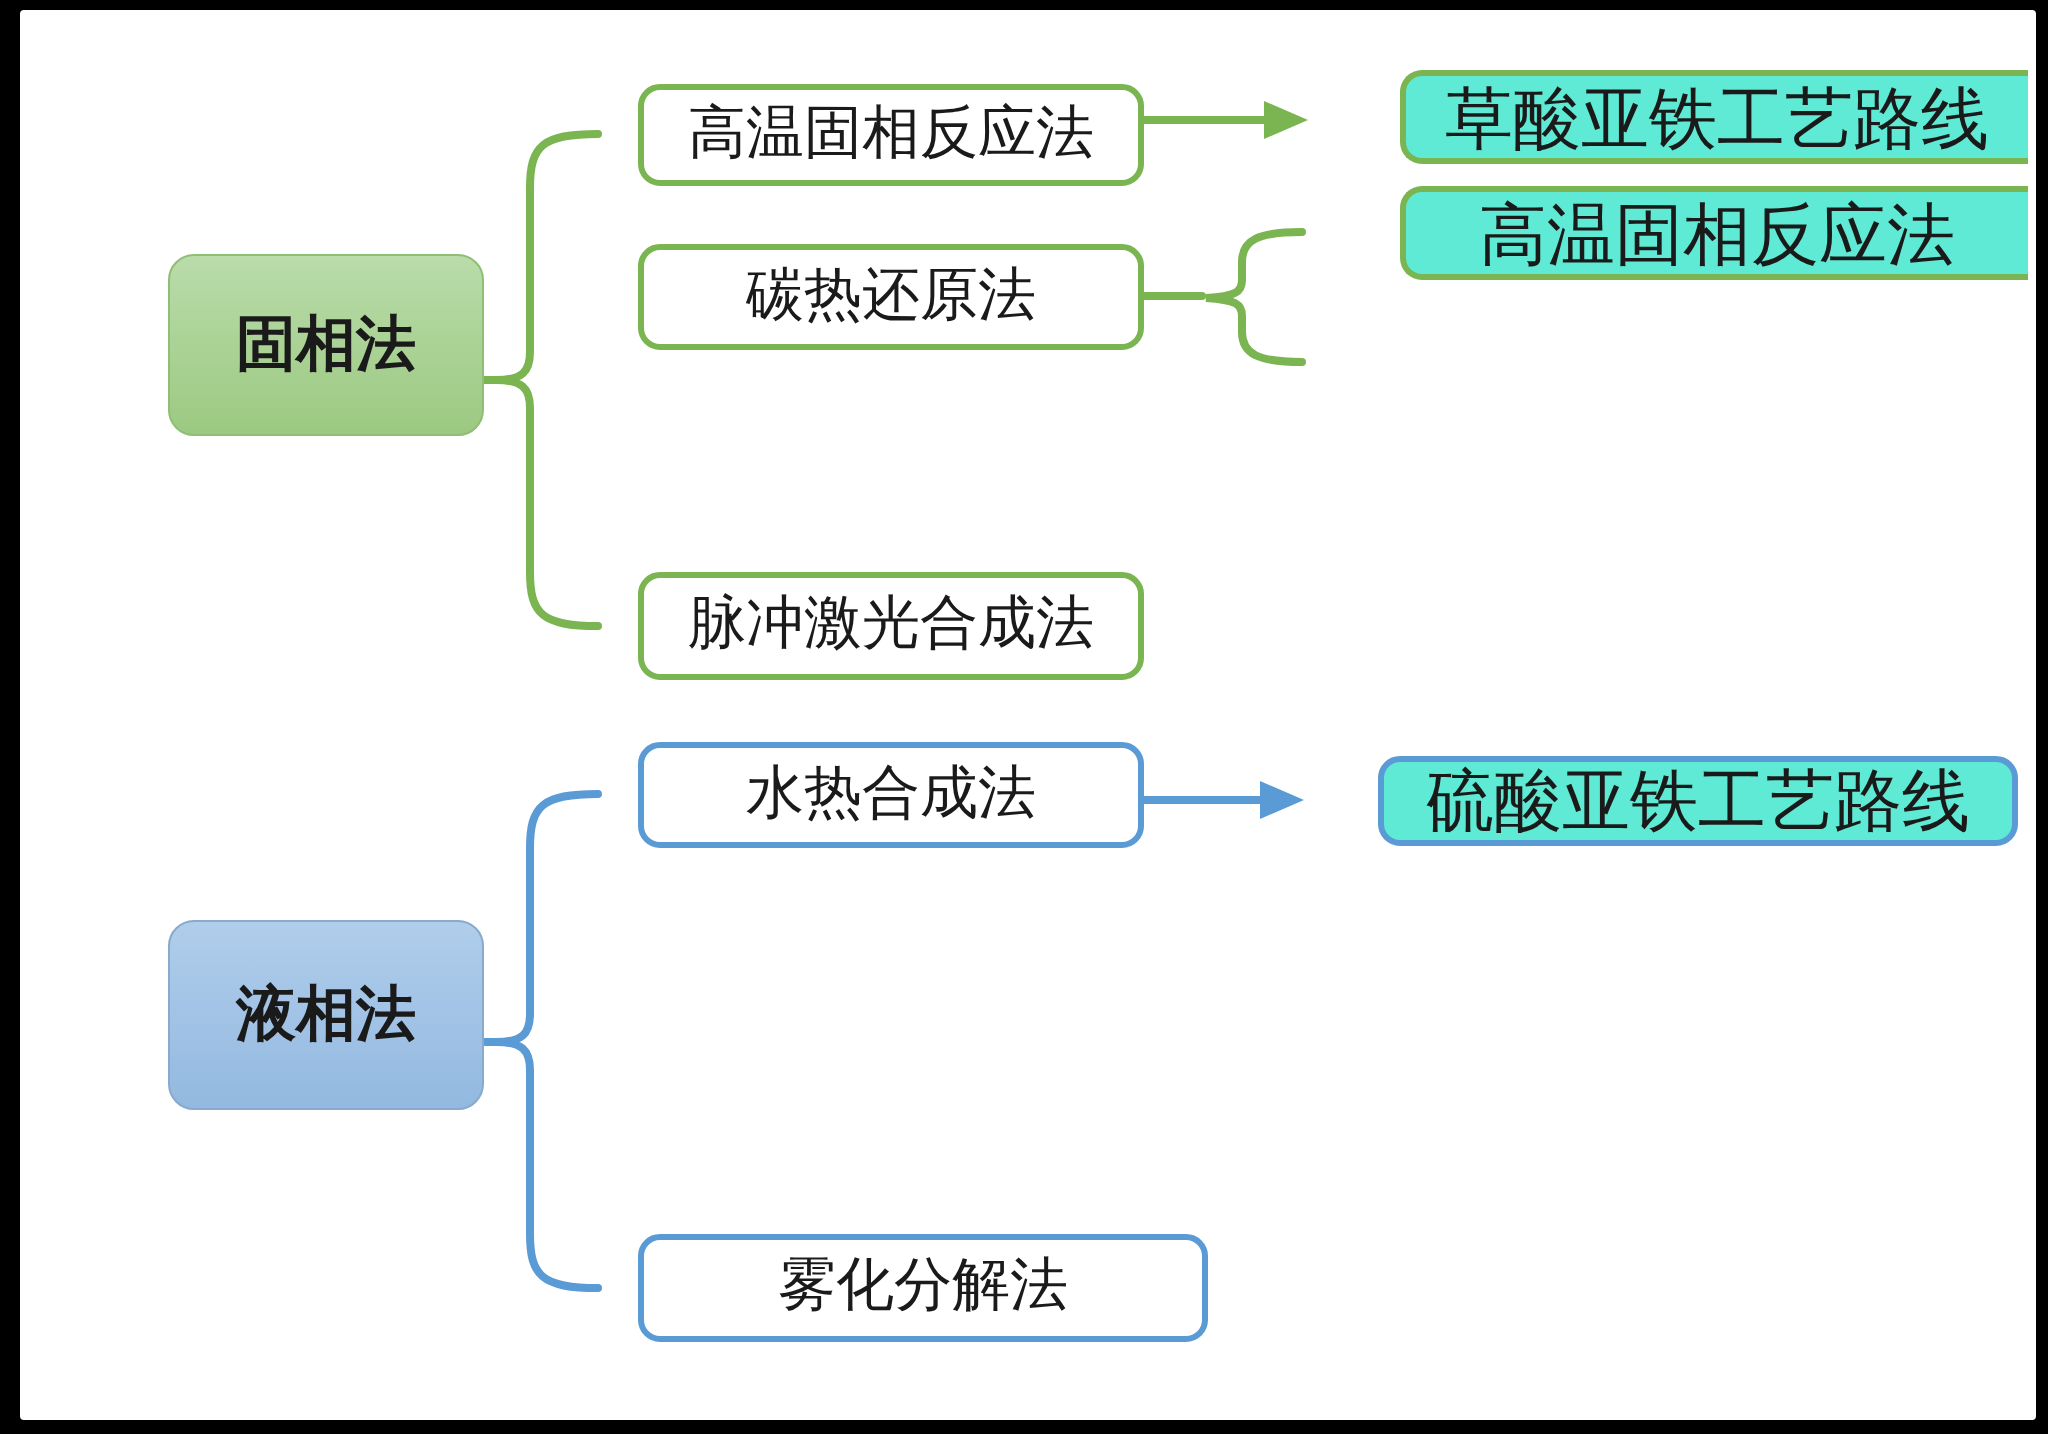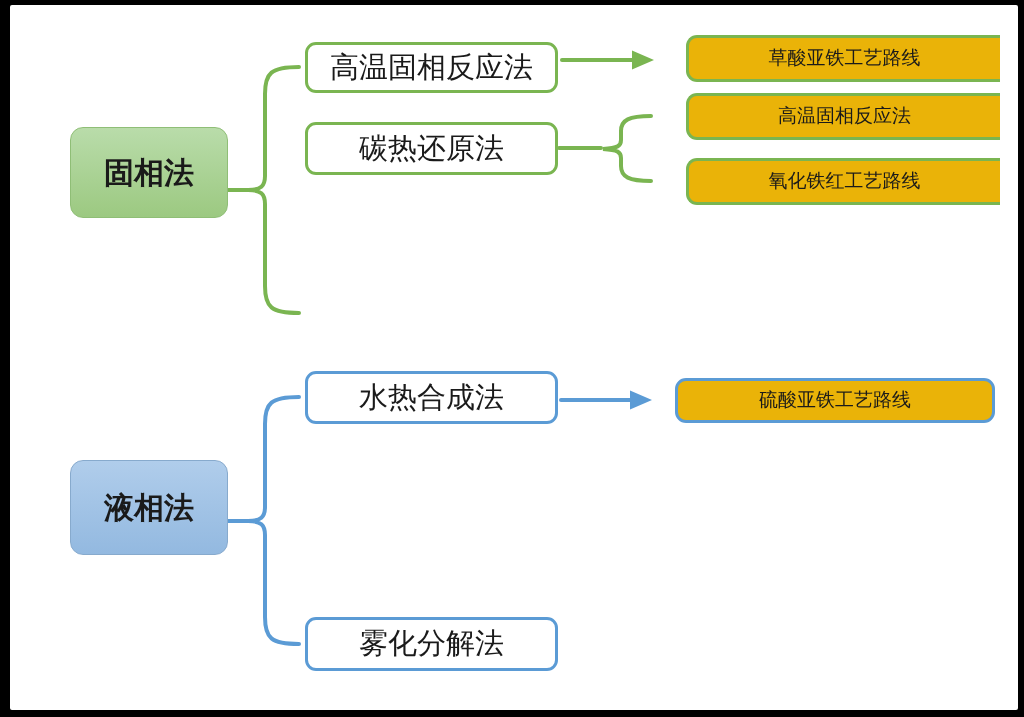--- a/index.html
+++ b/index.html
@@ -14,38 +14,38 @@
     background:var(--canvas,#fff);border-radius:2px;overflow:hidden;
   }
   .connectors{position:absolute;left:0;top:0;width:1008px;height:705px;}
   .stroke-green{stroke:var(--green-line,#7ab551);fill:none;stroke-width:4;stroke-linecap:round;}
   .stroke-blue{stroke:var(--blue-line,#5b9bd5);fill:none;stroke-width:4;stroke-linecap:round;}
   .head-green{fill:var(--green-line,#7ab551);stroke:none;}
   .head-blue{fill:var(--blue-line,#5b9bd5);stroke:none;}
   .node{
     position:absolute;display:flex;align-items:center;justify-content:center;
     box-sizing:border-box;color:var(--text,#1a1a1a);
-    text-align:center;line-height:1.1;white-space:nowrap;
+    text-align:center;line-height:1.1;white-space:nowrap;margin-left:14px;
   }
   .root{
     border-radius:13px;font-weight:bold;font-size:30px;
   }
   .root.green{
     background:linear-gradient(180deg,var(--green-fill-top,#b9dcaa),var(--green-fill-bottom,#9cc981));
     border:1.5px solid var(--green-root-border,#8fbe76);
   }
   .root.blue{
     background:linear-gradient(180deg,var(--blue-fill-top,#b0cdeb),var(--blue-fill-bottom,#93b9e0));
     border:1.5px solid var(--blue-root-border,#87aacd);
     text-align:center;
   }
   .method{background:#fff;border-radius:11px;font-size:29px;}
   .method.green{border:3px solid var(--green-line,#7ab551);}
   .method.blue{border:3px solid var(--blue-line,#5b9bd5);justify-content:center;}
-  .route{background:#eab308;font-size:19px;}
+  .route{background:#5eead4;font-size:34px;align-items:flex-end;}
   .route.green{
     border:3px solid var(--green-line,#7ab551);
     border-right:none;border-radius:11px 0 0 11px;
   }
   .route.blue{border:3px solid var(--blue-line,#5b9bd5);border-radius:11px;}
 </style>
 </head>
 <body>
 
 <div class="canvas">
@@ -74,35 +74,35 @@
   <div class="node root blue" style="left:60px;top:455px;width:158px;height:95px">
     <span>液相法</span>
   </div>
 
   <div class="node method green" style="left:295px;top:37px;width:253px;height:51px">
     <span>高温固相反应法</span>
   </div>
   <div class="node method green" style="left:295px;top:117px;width:253px;height:53px">
     <span>碳热还原法</span>
   </div>
+  <div class="node method green" style="left:295px;top:281px;width:253px;height:54px">
+    <span>脉冲激光合成法</span>
+  </div>
 
   <div class="node route green" style="left:676px;top:30px;width:314px;height:47px">
     <span>草酸亚铁工艺路线</span>
   </div>
   <div class="node route green" style="left:676px;top:88px;width:314px;height:47px">
     <span>高温固相反应法</span>
   </div>
-  <div class="node route green" style="left:676px;top:153px;width:314px;height:47px">
-    <span>氧化铁红工艺路线</span>
-  </div>
 
   <div class="node method blue" style="left:295px;top:366px;width:253px;height:53px">
     <span>水热合成法</span>
   </div>
-  <div class="node method blue" style="left:295px;top:612px;width:253px;height:54px">
+  <div class="node method blue" style="left:295px;top:612px;width:285px;height:54px">
     <span>雾化分解法</span>
   </div>
 
   <div class="node route blue" style="left:665px;top:373px;width:320px;height:45px">
     <span>硫酸亚铁工艺路线</span>
   </div>
 
 </div>
 
 </body></html>

